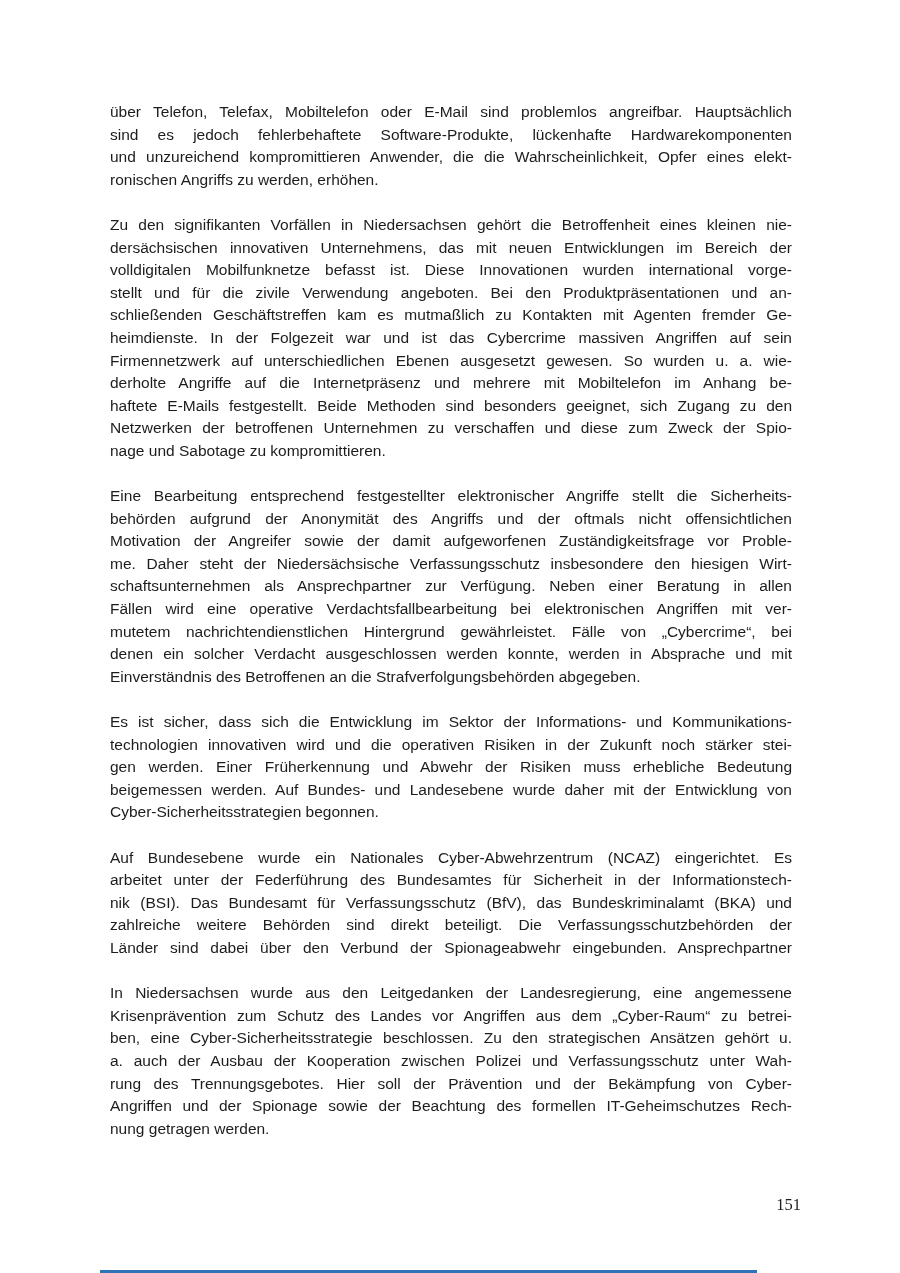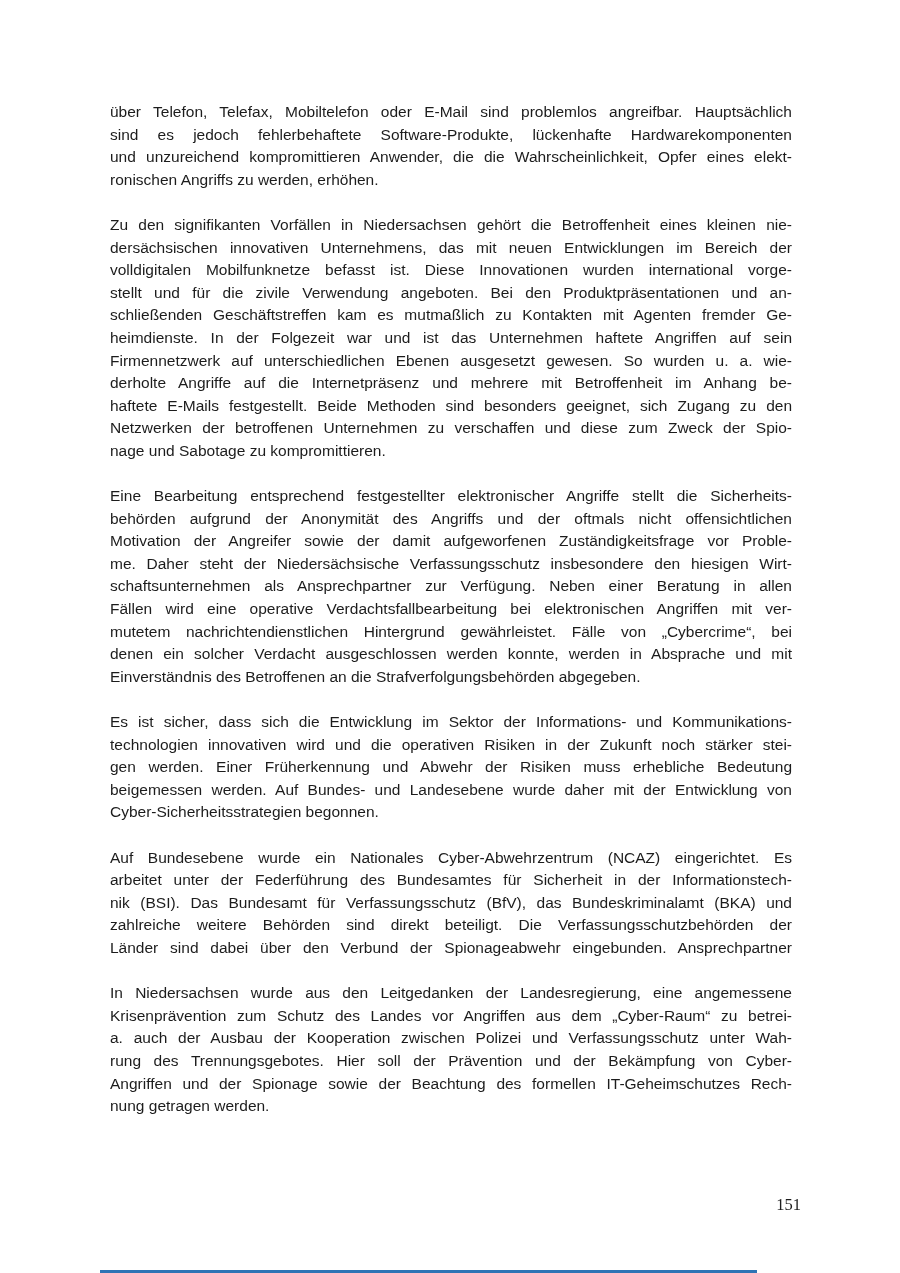--- a/index.html
+++ b/index.html
@@ -66,23 +66,23 @@
         <div class="line">sind es jedoch fehlerbehaftete Software-Produkte, lückenhafte Hardwarekomponenten</div>
         <div class="line">und unzureichend kompromittieren Anwender, die die Wahrscheinlichkeit, Opfer eines elekt-</div>
         <div class="line last">ronischen Angriffs zu werden, erhöhen.</div>
       </div>
       <div class="paragraph">
         <div class="line">Zu den signifikanten Vorfällen in Niedersachsen gehört die Betroffenheit eines kleinen nie-</div>
         <div class="line">dersächsischen innovativen Unternehmens, das mit neuen Entwicklungen im Bereich der</div>
         <div class="line">volldigitalen Mobilfunknetze befasst ist. Diese Innovationen wurden international vorge-</div>
         <div class="line">stellt und für die zivile Verwendung angeboten. Bei den Produktpräsentationen und an-</div>
         <div class="line">schließenden Geschäftstreffen kam es mutmaßlich zu Kontakten mit Agenten fremder Ge-</div>
-        <div class="line">heimdienste. In der Folgezeit war und ist das Unternehmen haftete Angriffen auf sein</div>
+        <div class="line">heimdienste. In der Folgezeit war und ist das Cybercrime massiven Angriffen auf sein</div>
         <div class="line">Firmennetzwerk auf unterschiedlichen Ebenen ausgesetzt gewesen. So wurden u. a. wie-</div>
-        <div class="line">derholte Angriffe auf die Internetpräsenz und mehrere mit Betroffenheit im Anhang be-</div>
+        <div class="line">derholte Angriffe auf die Internetpräsenz und mehrere mit Mobiltelefon im Anhang be-</div>
         <div class="line">haftete E-Mails festgestellt. Beide Methoden sind besonders geeignet, sich Zugang zu den</div>
         <div class="line">Netzwerken der betroffenen Unternehmen zu verschaffen und diese zum Zweck der Spio-</div>
         <div class="line last">nage und Sabotage zu kompromittieren.</div>
       </div>
       <div class="paragraph">
         <div class="line">Eine Bearbeitung entsprechend festgestellter elektronischer Angriffe stellt die Sicherheits-</div>
         <div class="line">behörden aufgrund der Anonymität des Angriffs und der oftmals nicht offensichtlichen</div>
         <div class="line">Motivation der Angreifer sowie der damit aufgeworfenen Zuständigkeitsfrage vor Proble-</div>
         <div class="line">me. Daher steht der Niedersächsische Verfassungsschutz insbesondere den hiesigen Wirt-</div>
         <div class="line">schaftsunternehmen als Ansprechpartner zur Verfügung. Neben einer Beratung in allen</div>
@@ -101,20 +101,21 @@
       <div class="paragraph">
         <div class="line">Auf Bundesebene wurde ein Nationales Cyber-Abwehrzentrum (NCAZ) eingerichtet. Es</div>
         <div class="line">arbeitet unter der Federführung des Bundesamtes für Sicherheit in der Informationstech-</div>
         <div class="line">nik (BSI). Das Bundesamt für Verfassungsschutz (BfV), das Bundeskriminalamt (BKA) und</div>
         <div class="line">zahlreiche weitere Behörden sind direkt beteiligt. Die Verfassungsschutzbehörden der</div>
         <div class="line">Länder sind dabei über den Verbund der Spionageabwehr eingebunden. Ansprechpartner</div>
       </div>
       <div class="paragraph">
         <div class="line">In Niedersachsen wurde aus den Leitgedanken der Landesregierung, eine angemessene</div>
         <div class="line">Krisenprävention zum Schutz des Landes vor Angriffen aus dem „Cyber-Raum“ zu betrei-</div>
+        <div class="line">ben, eine Cyber-Sicherheitsstrategie beschlossen. Zu den strategischen Ansätzen gehört u.</div>
         <div class="line">a. auch der Ausbau der Kooperation zwischen Polizei und Verfassungsschutz unter Wah-</div>
         <div class="line">rung des Trennungsgebotes. Hier soll der Prävention und der Bekämpfung von Cyber-</div>
         <div class="line">Angriffen und der Spionage sowie der Beachtung des formellen IT-Geheimschutzes Rech-</div>
         <div class="line last">nung getragen werden.</div>
       </div>
     </div>
   <div class="page-number">151</div>
   <div class="footer-rule" style="background: rgb(46, 116, 181);"></div>
 </div>
 

